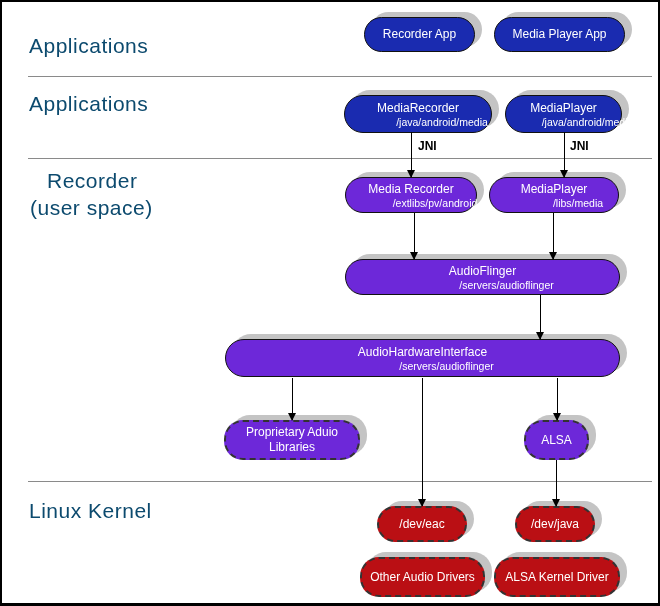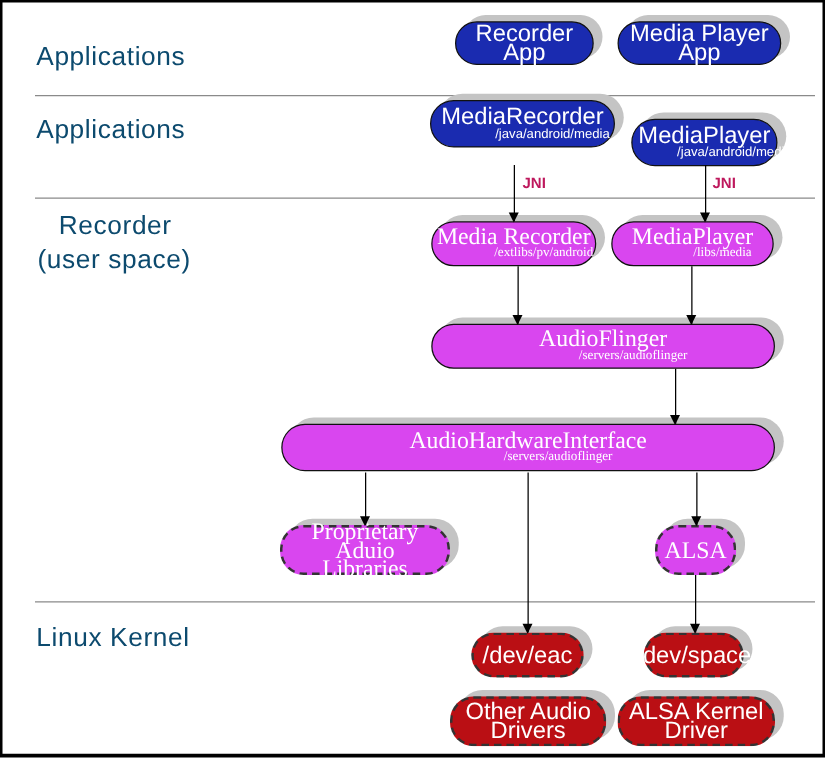--- a/index.html
+++ b/index.html
@@ -11,34 +11,34 @@
   .section-label {
     position:absolute; color:#0c4a6e; font-size:21px; letter-spacing:0.5px;
     line-height:27px; white-space:pre;
   }
   .divider { position:absolute; left:26px; width:624px; height:1px; background:#8a8a8a; }
   .pill {
     position:absolute; display:flex; flex-direction:column; justify-content:center;
     align-items:center; text-align:center; color:#fff; border-radius:19px;
     border:1.5px solid #111; box-shadow:7px -5px 0 0 #c4c4c4; z-index:2;
   }
-  .pill .t { font-size:19px; line-height:15px; }
+  .pill .t { font-size:12px; line-height:15px; }
   .pill .s { font-size:10.5px; line-height:12px;margin-left:48px; }
   .pill.blue  { background:#1a2bb0; }
-  .pill.green { background:#d946ef;font-family:Liberation Serif, serif; }
+  .pill.green { background:#6d28d9; }
   .pill.red   { background:#ba0f14;align-items:center; }
   .pill.dashed { border:2px dashed #333; }
   .wrap2 .t { padding:0 8px; }
   .vline { position:absolute; width:1px; background:#000; z-index:3; }
   .ahead {
     position:absolute; width:0; height:0; z-index:3;
     border-left:4px solid transparent; border-right:4px solid transparent;
     border-top:8px solid #000;
   }
-  .jni { position:absolute; font-size:12px; font-weight:bold; color:#be185d; z-index:3; }
+  .jni { position:absolute; font-size:12px; font-weight:bold; color:#000000; z-index:3; }
 </style>
 </head>
 <body>
 
 <div class="stage">
 
   <div class="section-label" style="left:27px; top:30px;">Applications</div>
 
   <div class="section-label" style="left:27px; top:88px;"><span>Applications</span><br></div>
 
@@ -50,21 +50,21 @@
   <div class="divider" style="top:156px;"></div>
   <div class="divider" style="top:479px;"></div>
 
   <div class="pill blue" style="left:362px; top:15px; width:111px; height:35px;">
     <div class="t">Recorder App</div>
   </div>
   <div class="pill blue" style="left:492px; top:15px; width:131px; height:35px;">
     <div class="t">Media Player App</div>
   </div>
 
-  <div class="pill blue" style="left:342px; top:78px; width:148px; height:38px;">
+  <div class="pill blue" style="left:342px; top:93px; width:148px; height:38px;">
     <div class="t">MediaRecorder</div>
     <div class="s">/java/android/media</div>
   </div>
   <div class="pill blue" style="left:503px; top:93px; width:117px; height:38px;">
     <div class="t">MediaPlayer</div>
     <div class="s">/java/android/media</div>
   </div>
 
   <div class="vline" style="left:409px; top:130px; height:45px;"></div>
   <div class="ahead" style="left:405px; top:168px;"></div>
@@ -117,21 +117,21 @@
     <div class="t">ALSA</div>
   </div>
 
   <div class="vline" style="left:554px; top:458px; height:46px;"></div>
   <div class="ahead" style="left:550px; top:497px;"></div>
 
   <div class="pill red dashed" style="left:375px; top:504px; width:90px; height:36px;">
     <div class="t">/dev/eac</div>
   </div>
   <div class="pill red dashed" style="left:513px; top:504px; width:80px; height:36px;">
-    <div class="t">/dev/space</div>
+    <div class="t">/dev/java</div>
   </div>
   <div class="pill red dashed" style="left:358px; top:555px; width:125px; height:40px;">
     <div class="t">Other Audio Drivers</div>
   </div>
   <div class="pill red dashed" style="left:492px; top:555px; width:126px; height:40px;">
     <div class="t">ALSA Kernel Driver</div>
   </div>
 
 </div>
 

